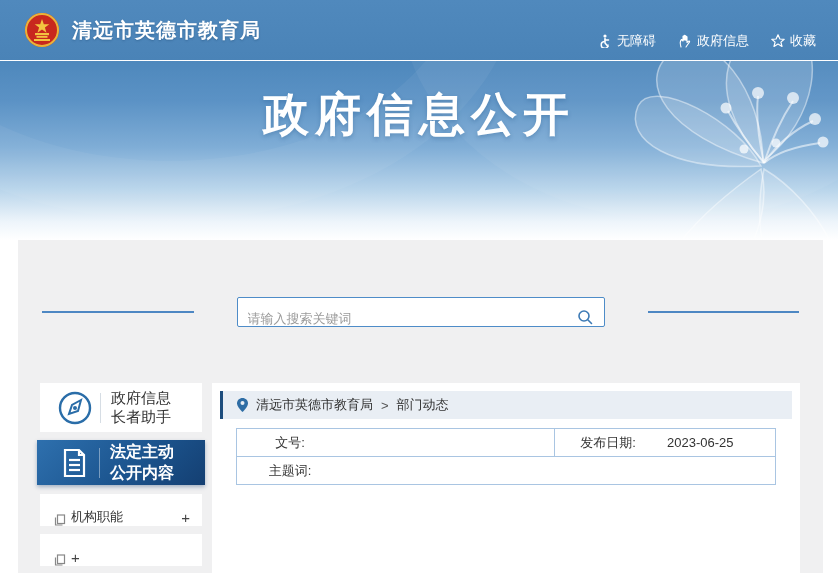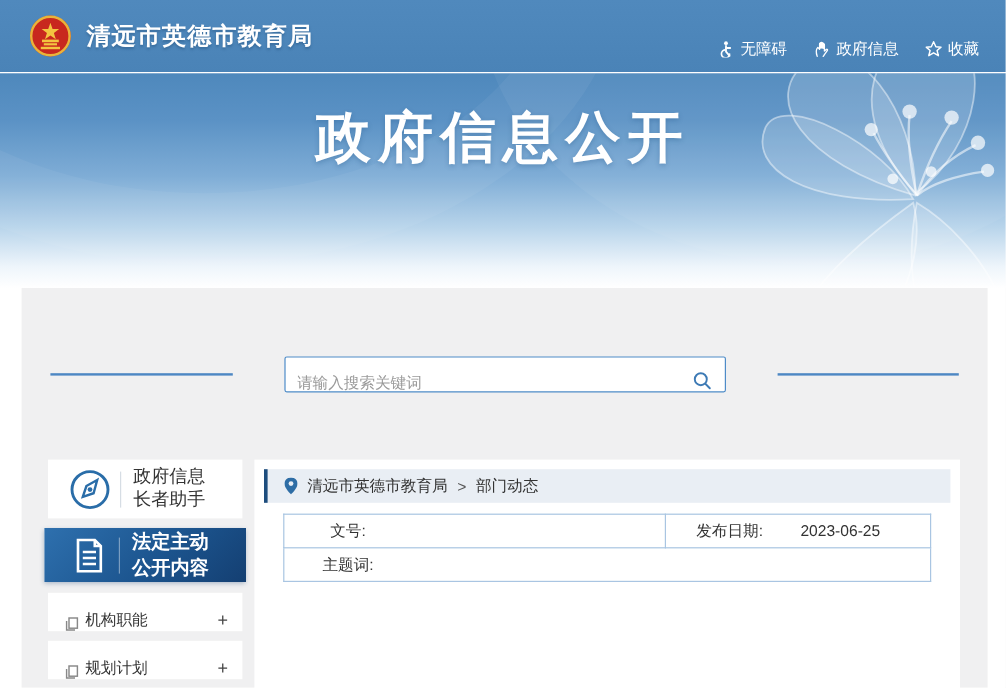--- a/index.html
+++ b/index.html
@@ -220,21 +220,20 @@
             <span class="si-label">机构职能</span>
             <span class="si-plus">+</span>
           </div>
           <div class="side-item">
             <span class="si-icon">
               <svg width="12" height="12" viewBox="0 0 12 12">
                 <rect x="3.5" y="1" width="7" height="8.5" fill="none" stroke="#888" stroke-width="1.2"></rect>
                 <path d="M1.5 3.5 V11 H8.5" fill="none" stroke="#888" stroke-width="1.2"></path>
               </svg>
             </span>
-            <span class="si-label">规划计划</span>
             <span class="si-plus">+</span>
           </div>
         </div>
     </div>
 
     <div class="main-panel">
       <div class="breadcrumb">
         <span class="pin">
           <svg width="11" height="14" viewBox="0 0 11 14">
             <path d="M5.5 0 C2.4 0 0 2.3 0 5.2 C0 9 5.5 14 5.5 14 C5.5 14 11 9 11 5.2 C11 2.3 8.6 0 5.5 0 Z" fill="#2e6da5"></path>

